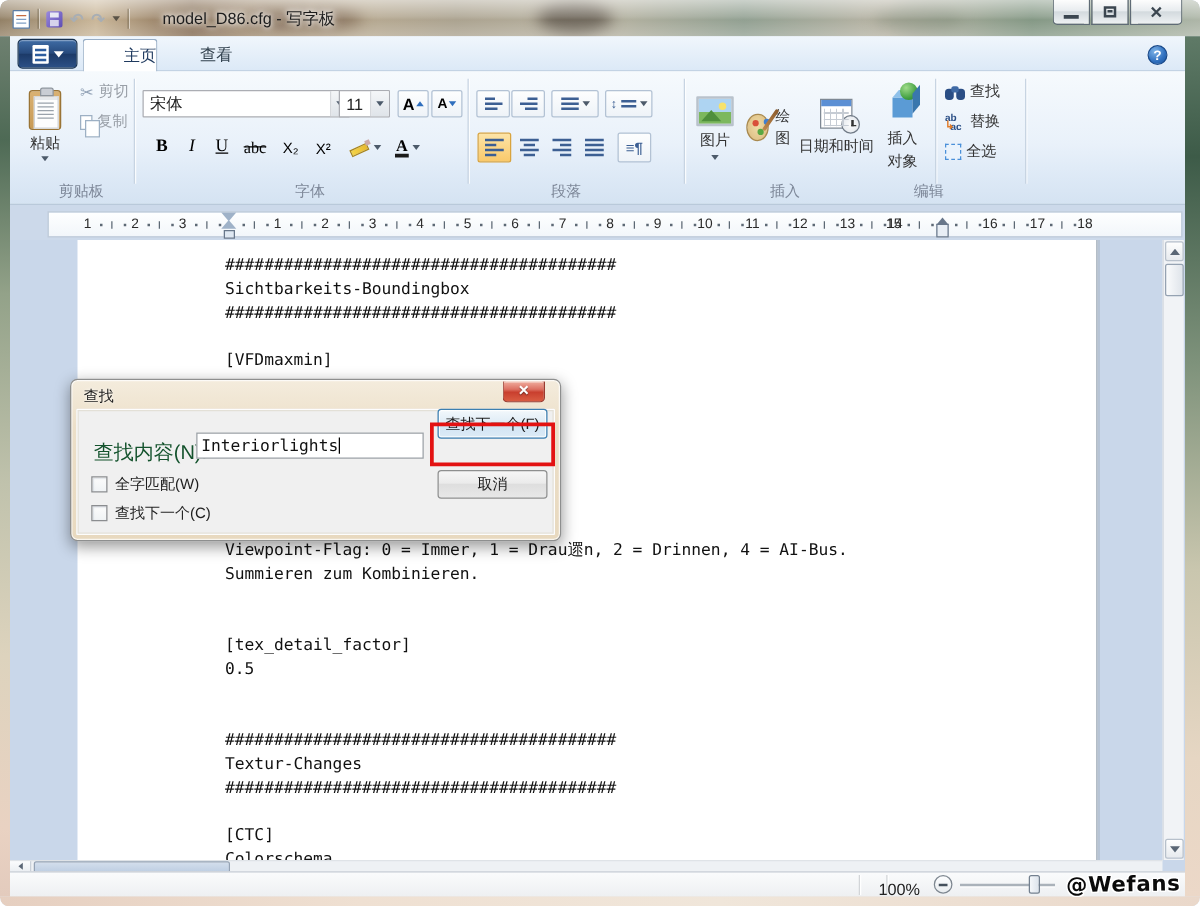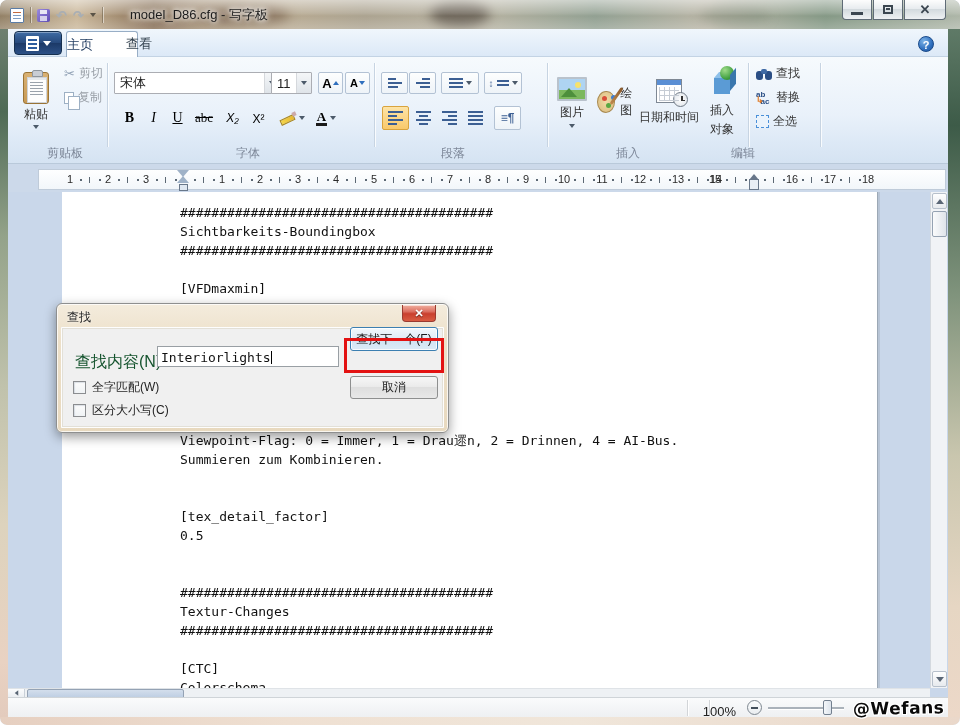--- a/index.html
+++ b/index.html
@@ -36,21 +36,21 @@
 
   
   .tabrow { position:absolute; left:8px; top:29px; width:940px; height:28px;
     background:linear-gradient(180deg,#f0f6fc,#dce9f7); border-bottom:1px solid #c3d3e4; }
   .app-btn { position:absolute; left:6px; top:2px; width:48px; height:24px; border-radius:4px;
     background:linear-gradient(180deg,#3f6ca5,#274a7d 48%,#1c3a68 52%,#2c5086); border:1px solid #16304f;
     display:flex; align-items:center; justify-content:center; gap:4px; box-shadow:inset 0 1px 0 rgba(255,255,255,.35); }
   .app-glyph { width:13px; height:15px; background:#fff; border-radius:1px; position:relative; }
   .app-glyph::before { content:""; position:absolute; left:2px; top:3px; width:9px; height:2px; background:#2d5d9e; box-shadow:0 4px 0 #2d5d9e, 0 8px 0 #2d5d9e; }
   .tri-down-w { width:0; height:0; border-left:4px solid transparent; border-right:4px solid transparent; border-top:5px solid #fff; }
-  .tab { position:absolute; top:2px; height:26px; width:72px; text-align:left; font-size:13px; line-height:26px; color:#33424f; }
+  .tab { position:absolute; top:2px; height:26px; width:60px; text-align:right; font-size:13px; line-height:26px; color:#33424f; }
   .tab.active { background:#fff; border:1px solid #98aec6; border-bottom:none; border-radius:3px 3px 0 0; color:#1f3a5f; height:27px; }
   .help-btn { position:absolute; right:14px; top:7px; width:16px; height:16px; border-radius:50%;
     background:radial-gradient(circle at 35% 30%,#7db4e8,#2f6fbe 60%,#1d549b); color:#fff; font-size:11px; font-weight:bold;
     text-align:center; line-height:16px; border:1px solid #1a4a8a; }
 
   
   .ribbon { position:absolute; left:8px; top:57px; width:940px; height:107px;
     background:linear-gradient(180deg,#f6fafd,#e9f1fa 55%,#dde9f6 80%,#d5e3f2); border-bottom:1px solid #b9c9da; }
   .g-divider { position:absolute; top:6px; width:1px; height:84px; background:#c7d4e2; box-shadow:1px 0 0 rgba(255,255,255,.8); }
   .g-label { position:absolute; top:88px; font-size:12px; color:#7d8798; text-align:center; white-space:nowrap; }
@@ -258,21 +258,21 @@
       <span class="tri-down" style="transform:rotate(180deg);margin-left:1px;border-top-color:#2f6fbe;"></span>
     </div>
     <div class="sq-btn" style="left:337px;top:15px;width:25px;height:22px;">
       <span style="font-size:11px;font-weight:bold;">A</span>
       <span class="tri-down" style="margin-left:1px;border-top-color:#2f6fbe;"></span>
     </div>
     <div class="sq-btn flat" style="left:110px;top:49px;width:23px;height:24px;font-weight:bold;font-family:'Liberation Serif',serif;font-size:14px;">B</div>
     <div class="sq-btn flat" style="left:134px;top:49px;width:23px;height:24px;font-style:italic;font-family:'Liberation Serif',serif;font-size:14px;">I</div>
     <div class="sq-btn flat" style="left:158px;top:49px;width:23px;height:24px;text-decoration:underline;font-family:'Liberation Serif',serif;font-size:14px;">U</div>
     <div class="sq-btn flat" style="left:182px;top:49px;width:28px;height:24px;text-decoration:line-through;font-family:'Liberation Serif',serif;font-size:13px;">abc</div>
-    <div class="sq-btn flat" style="left:212px;top:49px;width:25px;height:24px;font-size:12px;font-style:italic;">X₂</div>
+    <div class="sq-btn flat" style="left:212px;top:49px;width:25px;height:24px;font-size:12px;">X₂</div>
     <div class="sq-btn flat" style="left:238px;top:50px;width:25px;height:24px;font-size:12px;">X²</div>
     <div class="sq-btn flat" style="left:268px;top:49px;width:32px;height:24px;gap:2px;">
       <span class="penhl"></span>
       <span class="tri-down"></span>
     </div>
     <div class="sq-btn flat" style="left:302px;top:49px;width:32px;height:24px;gap:3px;">
       <span class="fontcolor-A">A</span>
       <span class="tri-down"></span>
     </div>
     <div class="g-label" style="left:195px;width:90px;">字体</div>
@@ -515,21 +515,21 @@
       <div class="dlg-input"><span>Interiorlights</span><span class="caret"></span></div>
       <div class="red-annot"></div>
       <div class="btn-findnext">查找下一个(F)</div>
       <div class="btn-cancel">取消</div>
       <div class="chk-row" style="top:52px;">
         <span class="chk-box"></span>
         <span>全字匹配(W)</span>
       </div>
       <div class="chk-row" style="top:75px;">
         <span class="chk-box"></span>
-        <span>区分大小写(C)</span>
+        <span>查找下一个(C)</span>
       </div>
     </div>
   </div>
 
   <div class="statusbar">
     <div class="sb-sep" style="right:260px;"></div>
     <div class="sb-sep" style="right:238px;"></div>
     <div class="zoom-val">100%</div>
     <div class="zoom-minus"></div>
     <div class="zoom-track"></div>

